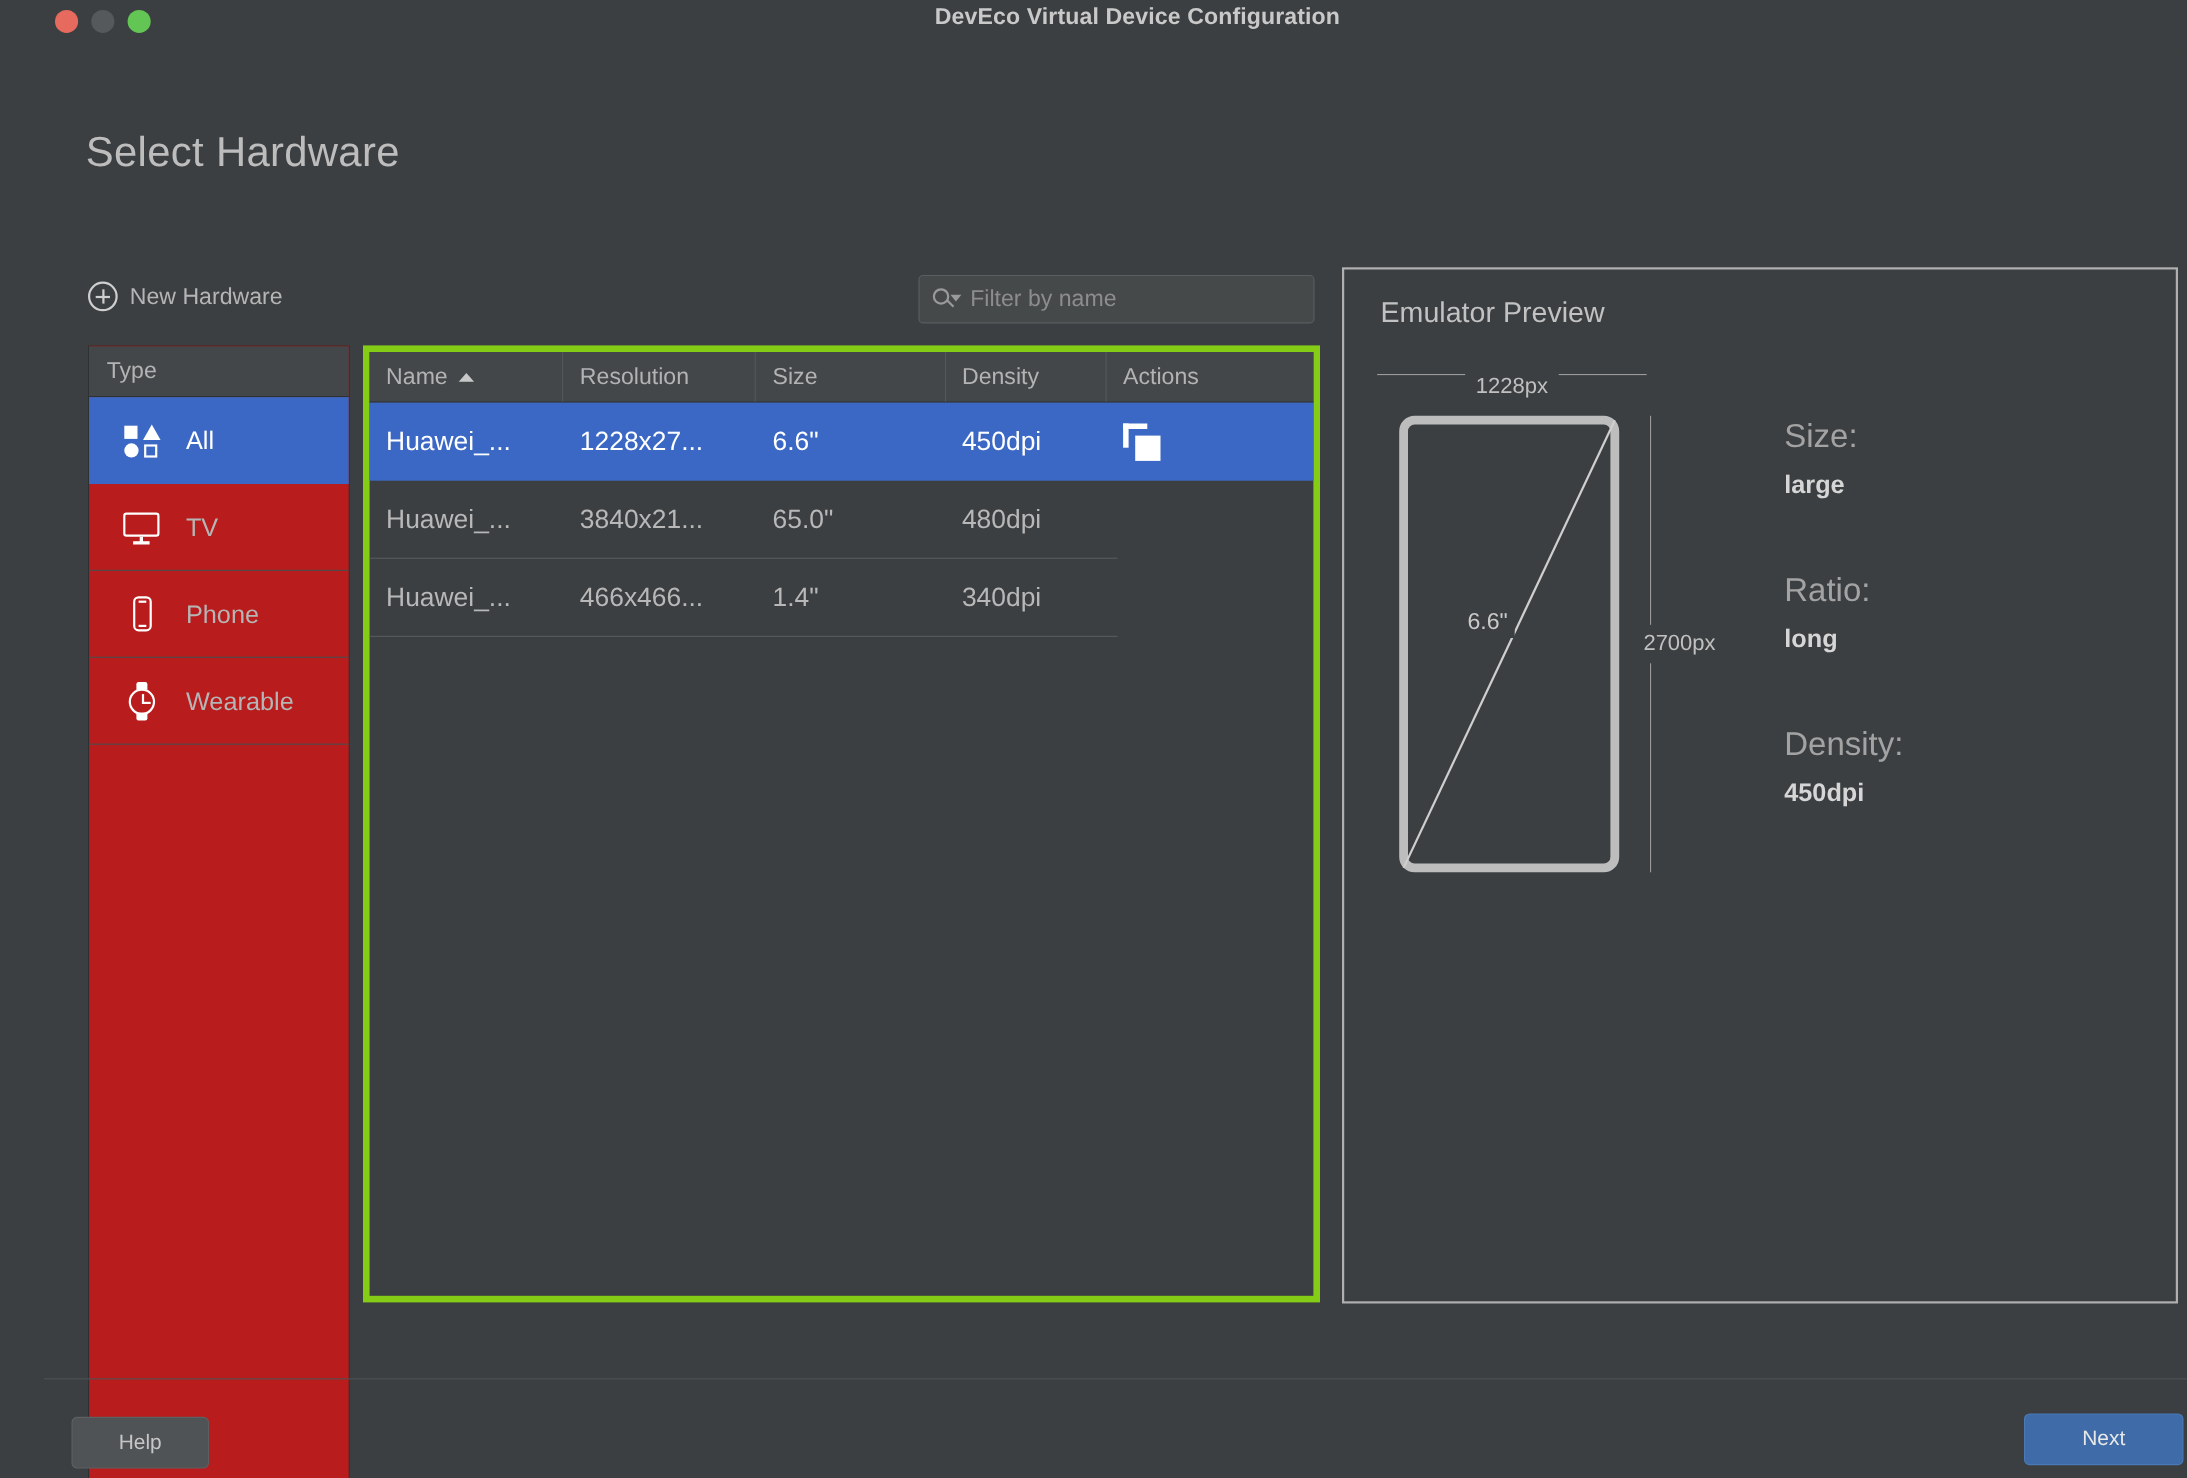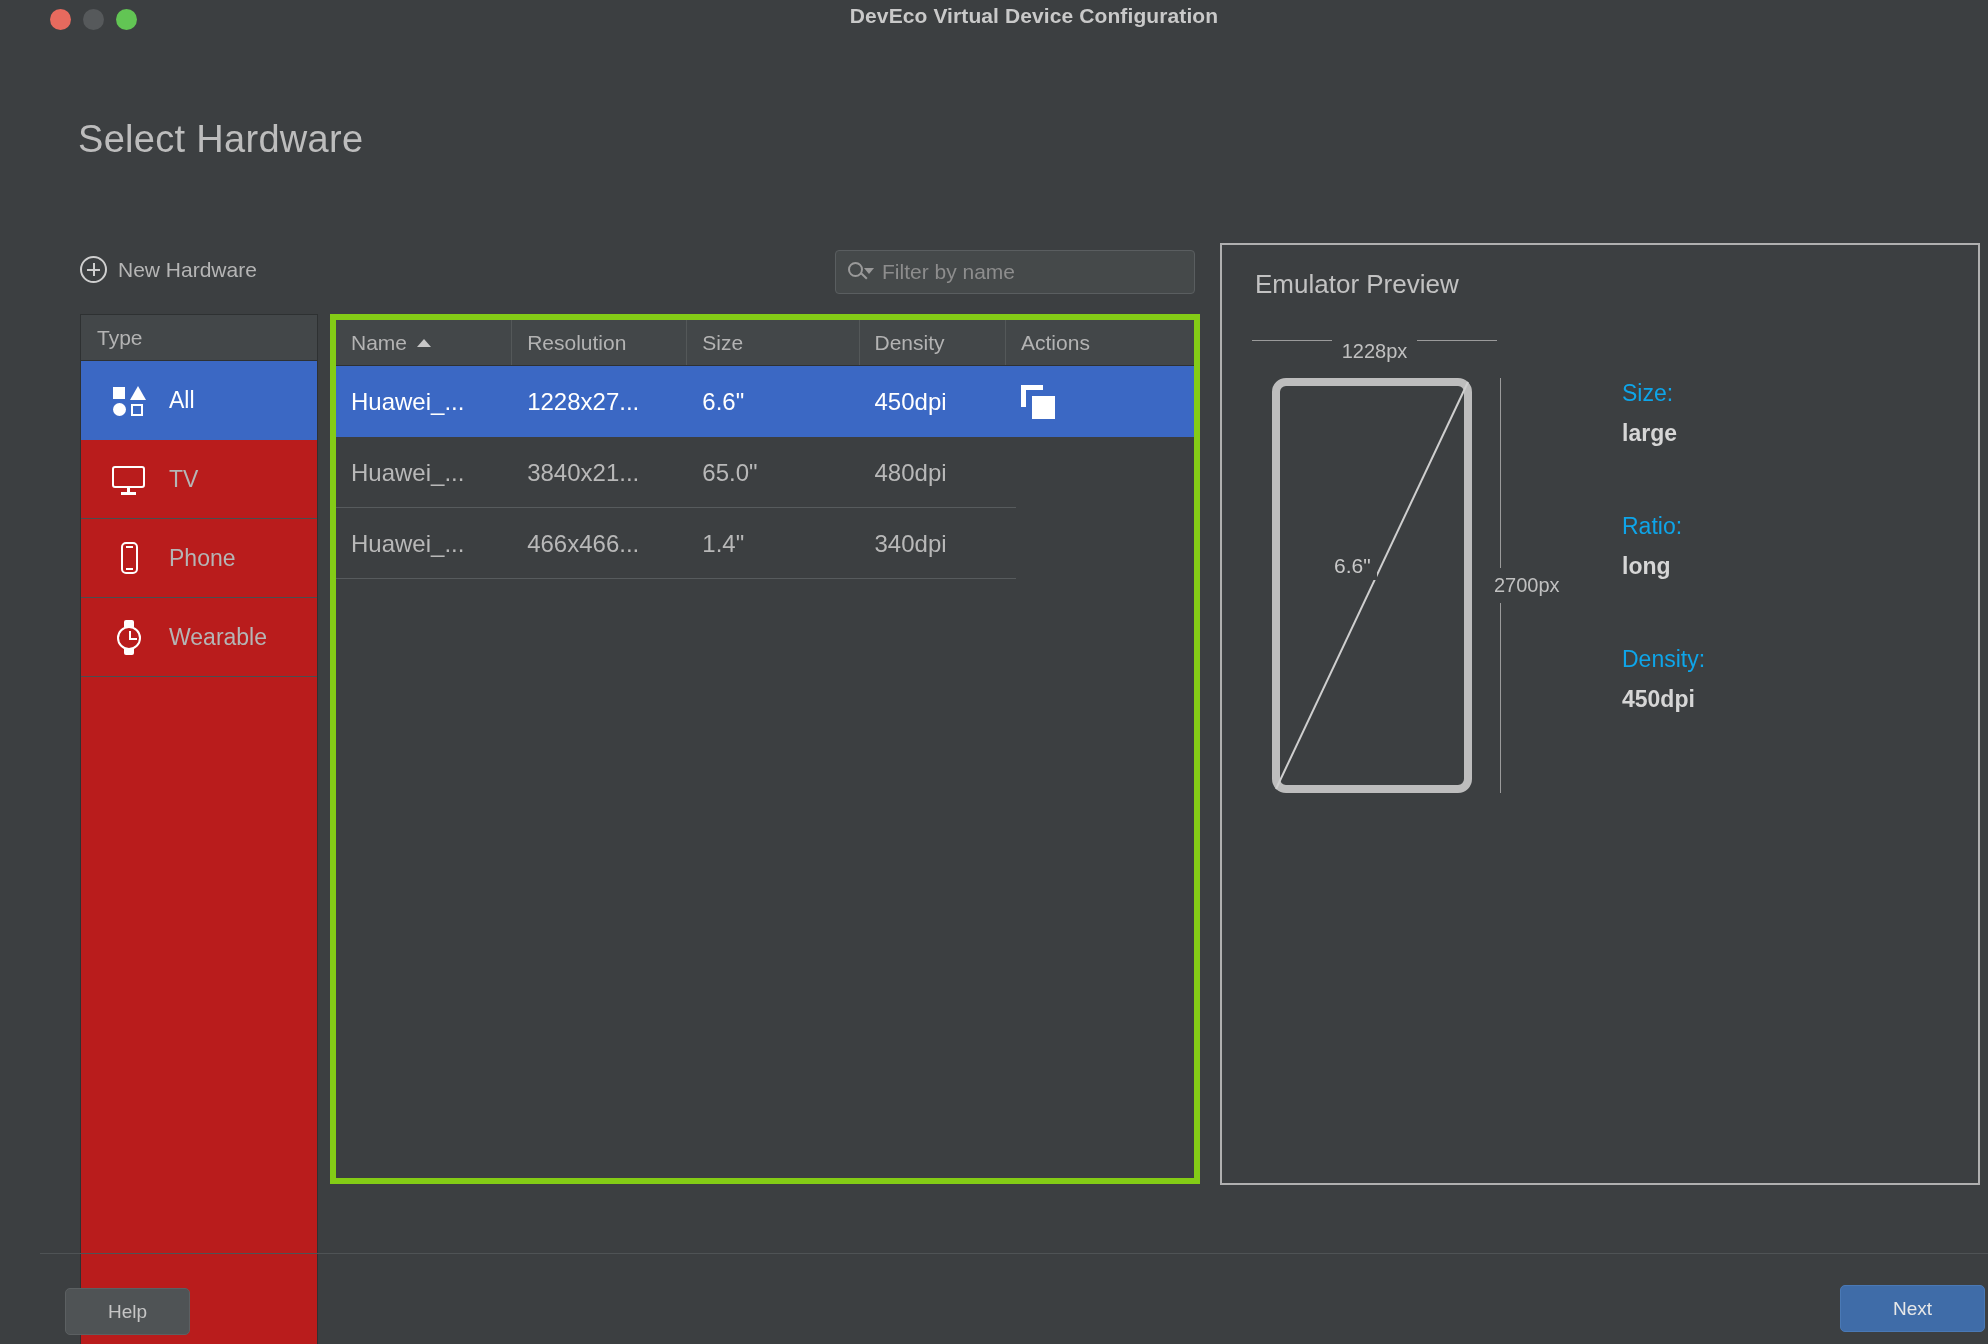--- a/index.html
+++ b/index.html
@@ -217,21 +217,21 @@
   .dim-right {
     position: absolute; left: 246px; top: 38px; width: 120px; height: 415px;
     display: flex; flex-direction: column; align-items: flex-start;
   }
   .dim-right .vline { width: 1px; background: #9b9b9b; margin-left: 4px; flex: 1; }
   .dim-right .label { font-size: 20px; color: #c0c0c0; padding: 6px 0; margin-left: -2px; }
 
   
   .specs { position: absolute; left: 400px; top: 135px; width: 300px; }
   .spec-block { margin-bottom: 66px; }
-  .spec-label { font-size: 23px; color: #0ea5e9; margin-bottom: 13px; }
+  .spec-label { font-size: 30px; color: #a3a3a3; margin-bottom: 13px; }
   .spec-value { font-size: 23px; color: #d6d6d6; font-weight: bold; }
 
   
   .footer-sep {
     position: absolute; left: 0; top: 1253px; width: 1988px; height: 1px; background: #4f5355;
   }
   .btn {
     position: absolute; height: 47px; border-radius: 5px;
     font-family: "Liberation Sans", sans-serif; font-size: 19px;
     display: flex; align-items: center; justify-content: center; cursor: default;

